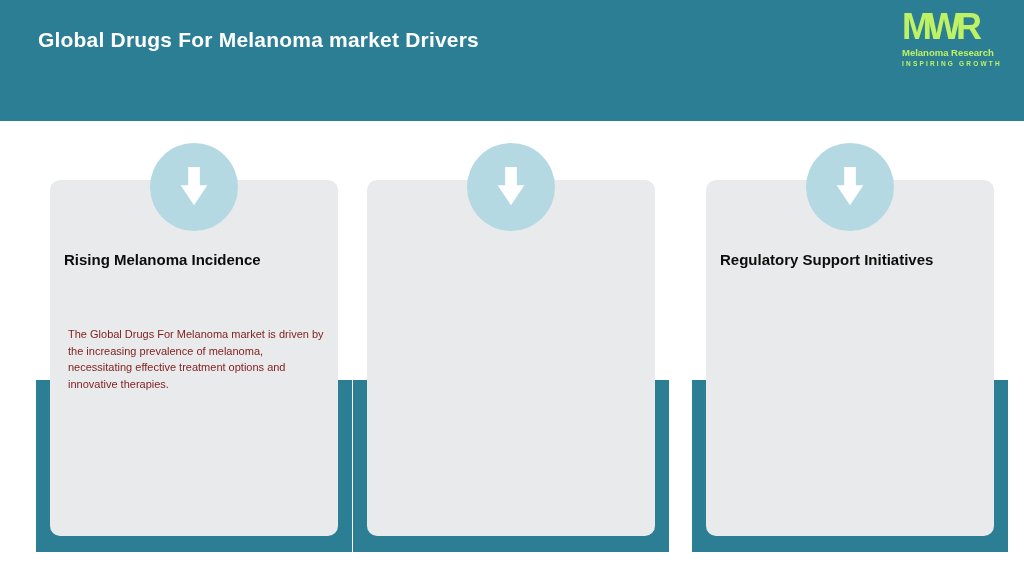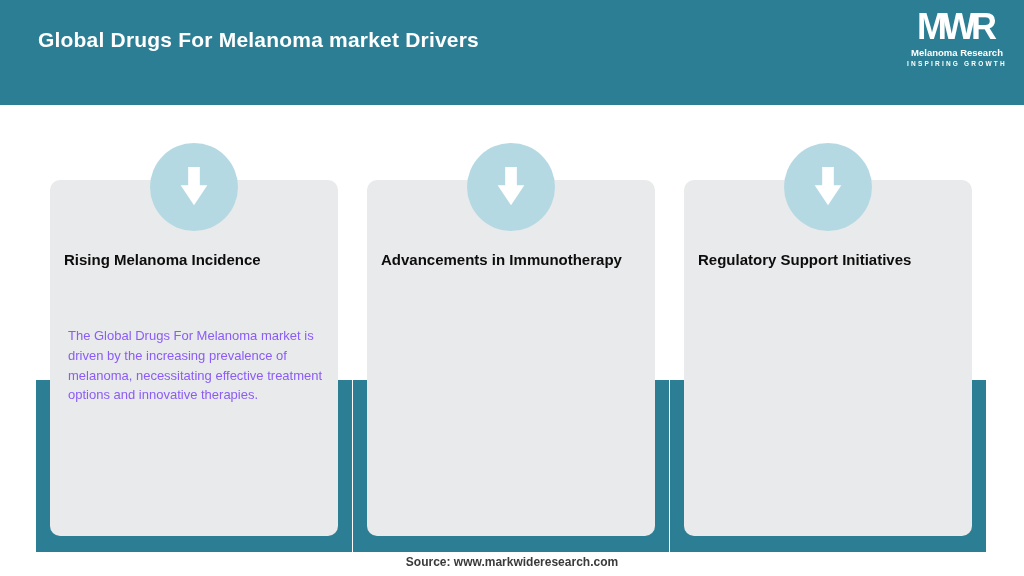--- a/index.html
+++ b/index.html
@@ -4,61 +4,61 @@
 <style>
   * { margin:0; padding:0; box-sizing:border-box; }
   html,body { background:#ffffff; font-family:"Liberation Sans", sans-serif; }
   .canvas {
     position:relative; width:1024px; height:576px;
     background:#ffffff; overflow:hidden;
   }
 
   
   .header {
-    position:absolute; top:0; left:0; width:1024px; height:105px;
+    position:absolute; top:0; left:0; width:1024px; height:121px;
     background:#2b7e94;
   }
   .page-title {
     position:absolute; left:38px; top:28px;
     font-size:21px; font-weight:bold; color:#ffffff;
     letter-spacing:0.2px;
   }
   .logo {
     position:absolute; right:12px; top:8px; width:110px;
-    text-align:center; color:#ffffff;
+    text-align:left; color:#bef264;
   }
   .logo-mono {
     font-size:36px; font-weight:bold; letter-spacing:-5px;
     line-height:1.05; padding-right:5px;
   }
   .logo-name { font-size:9.5px; font-weight:bold; margin-top:1px; white-space:nowrap; }
   .logo-tag  { font-size:6.5px; font-weight:bold; letter-spacing:2.2px; margin-top:2px; white-space:nowrap; }
 
   
   .card-group { position:absolute; top:143px; width:288px; height:420px; }
   .card-group.g1 { left:50px; }
   .card-group.g2 { left:367px; }
-  .card-group.g3 { left:684px; }
+  .card-group.g3 { left:706px; }
 
   .backing {
     position:absolute; top:237px; left:-14px; width:316px; height:172px;
     background:#2b7e94;
   }
   .card {
     position:absolute; top:37px; left:0; width:288px; height:356px;
     background:#e9eaeb; border-radius:10px;
   }
   .card-title {
     position:absolute; top:70px; left:14px; right:14px;
     text-align:left; font-size:15px; font-weight:bold; color:#0d0d0d;
     line-height:1.35;
   }
   .card-body {
     position:absolute; top:146px; left:18px; right:14px;
-    text-align:left; font-size:13px; color:#8b5cf6; line-height:1.52;
+    text-align:left; font-size:11px; color:#7f1d1d; line-height:1.52;
   }
   .circle {
     position:absolute; top:0; left:100px; width:88px; height:88px;
     border-radius:50%; background:#b5d9e3;
     display:flex; align-items:center; justify-content:center;
   }
   .circle svg { width:40px; height:48px; display:block; }
 
   
   .source {
@@ -93,36 +93,34 @@
     <div class="circle">
       <svg viewBox="0 0 24 28" aria-hidden="true">
         <path d="M8.5 2 h7 v11 h4.5 L12 25 4 13 h4.5 Z" fill="#ffffff"></path>
       </svg>
     </div>
   </div>
 
   <div class="card-group g2">
     <div class="backing"></div>
     <div class="card">
-      <div class="card-title">Advancements in Immunotherapy</div>
     </div>
     <div class="circle">
       <svg viewBox="0 0 24 28" aria-hidden="true">
         <path d="M8.5 2 h7 v11 h4.5 L12 25 4 13 h4.5 Z" fill="#ffffff"></path>
       </svg>
     </div>
   </div>
 
   <div class="card-group g3">
     <div class="backing"></div>
     <div class="card">
       <div class="card-title">Regulatory Support Initiatives</div>
     </div>
     <div class="circle">
       <svg viewBox="0 0 24 28" aria-hidden="true">
         <path d="M8.5 2 h7 v11 h4.5 L12 25 4 13 h4.5 Z" fill="#ffffff"></path>
       </svg>
     </div>
   </div>
 
-  <div class="source">Source: www.markwideresearch.com</div>
 
 </div>
 
 </body></html>

